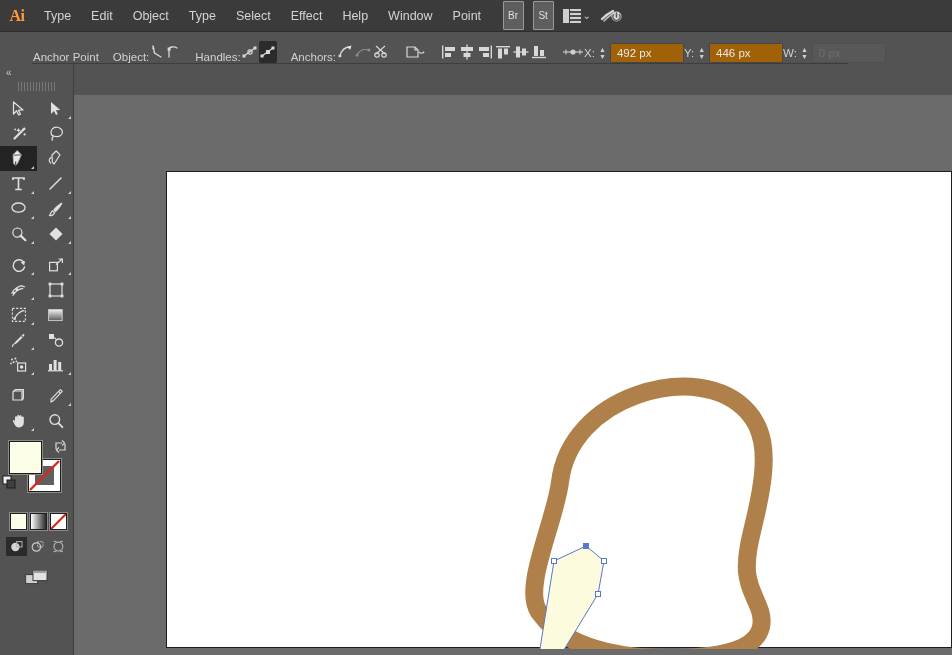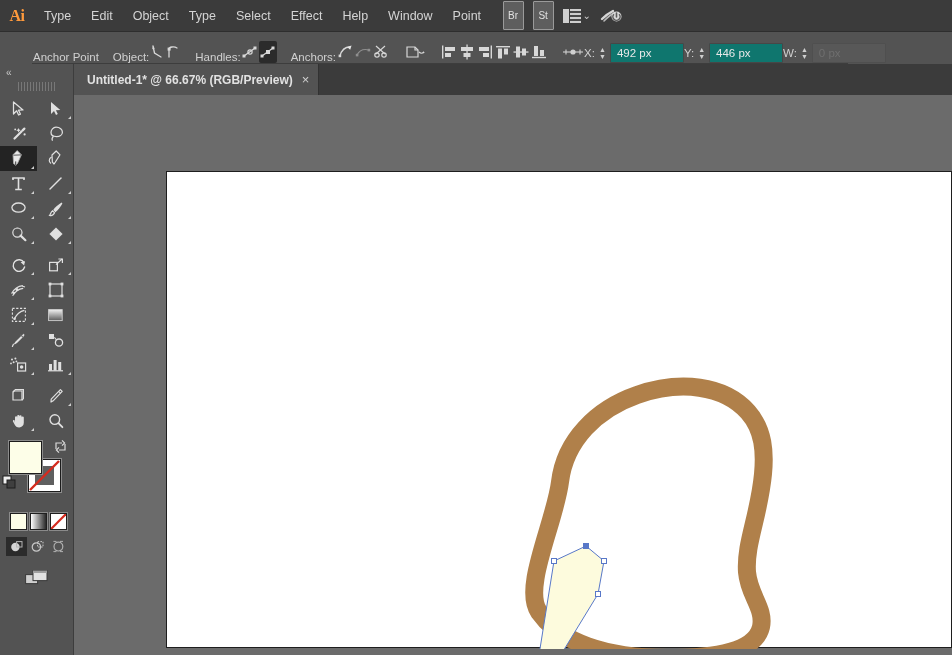--- a/index.html
+++ b/index.html
@@ -58,21 +58,21 @@
     width: 24px; height: 22px; display: flex; align-items: center; justify-content: center;
     border-radius: 2px;
   }
   .cb-btn.active { background: #2b2b2b; }
   .cb-btn svg { display: block; }
   .field-group { display: flex; align-items: center; gap: 4px; }
   .field-lbl { color: #d0d0d0; font-size: 11.5px; }
   .stepper { display: flex; flex-direction: column; gap: 1px; }
   .stepper span { font-size: 7px; color: #cfcfcf; line-height: 6px; }
   .num-field {
-    width: 74px; height: 20px; background: #0f766e; border: 1px solid #474747;
+    width: 74px; height: 20px; background: #a16207; border: 1px solid #474747;
     color: #e8e8e8; font-size: 11.5px; line-height: 18px; padding-left: 6px; border-radius: 1px;
   }
   .num-field.disabled { color: #6f6f6f; background: #585858; border-color: #4f4f4f; }
   .disabled-txt { color: #767676; }
 
   
   .tabbar {
     position: absolute; left: 0; top: 64px; width: 952px; height: 31px;
     background: #3b3b3b; display: flex; align-items: flex-end;
   }
@@ -336,27 +336,20 @@
     <div class="field-group">
       <span class="field-lbl">W:</span>
       <div class="stepper disabled-txt">
           <span>▲</span>
           <span>▼</span>
         </div>
       <div class="num-field disabled">0 px</div>
     </div>
   </div>
 
-  <div class="tabbar">
-    <div class="tabbar-gap"></div>
-    <div class="doc-tab">
-      <span>Untitled-1* @ 66.67% (RGB/Preview)</span>
-      <span class="tab-close">×</span>
-    </div>
-  </div>
 
   <div class="toolpanel">
     <div class="tp-header">
       <span class="tp-collapse">«</span>
     </div>
     <div class="tp-grip"></div>
 
     <div class="tool-grid">
 
       <div class="tool">

